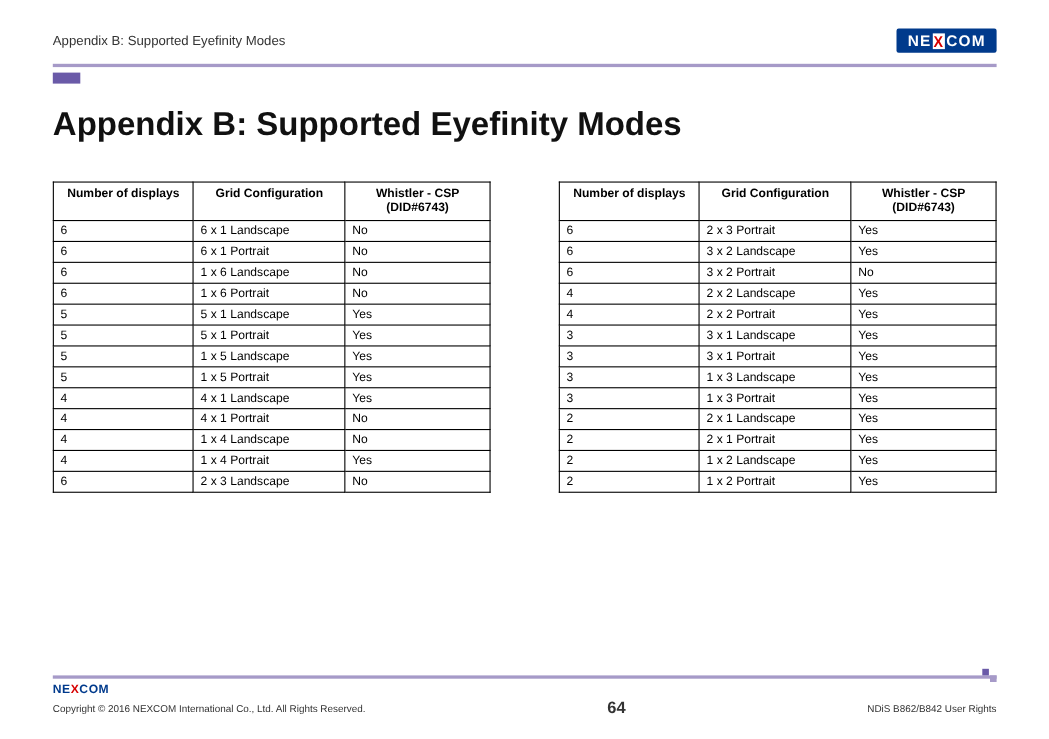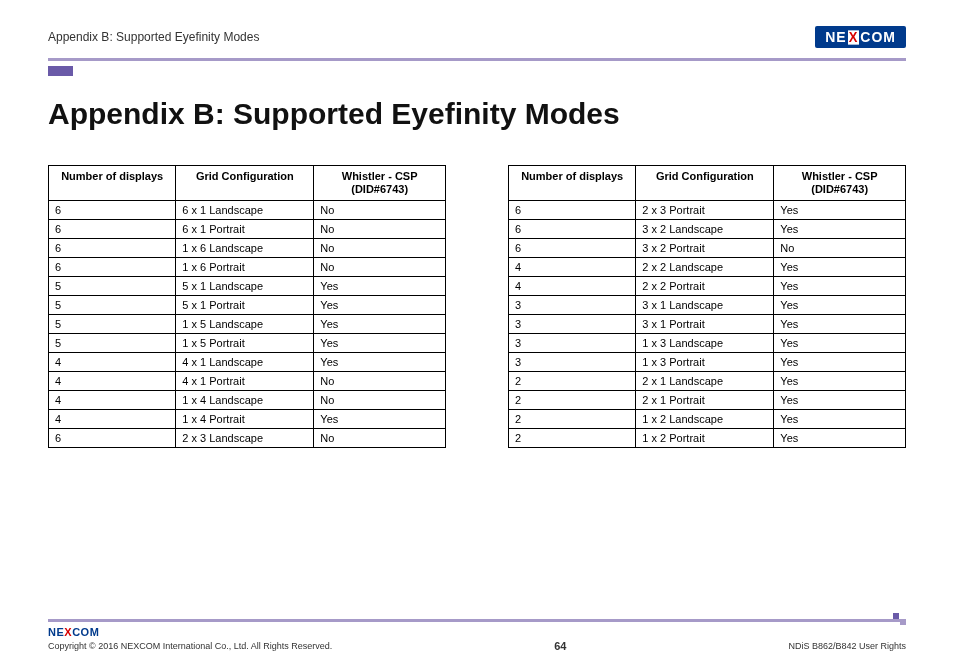--- a/index.html
+++ b/index.html
@@ -121,21 +121,21 @@
     color: #333;
   }
   .footer-logo {
     font-weight: 700;
     font-size: 11px;
     color: #003a8c;
     letter-spacing: 0.5px;
     margin-bottom: 2px;
   }
   .footer-logo .x { color: #d70000; }
-  .page-number { font-weight: 700; font-size: 11px; text-align: center; }
+  .page-number { font-weight: 700; font-size: 15px; text-align: center; }
 </style>
 </head>
 <body>
 
 <div class="top-bar">
   <div class="top-title">Appendix B: Supported Eyefinity Modes</div>
   <div class="logo">
     <span>NE</span>
       <span class="x">X</span>
       <span>COM</span>

